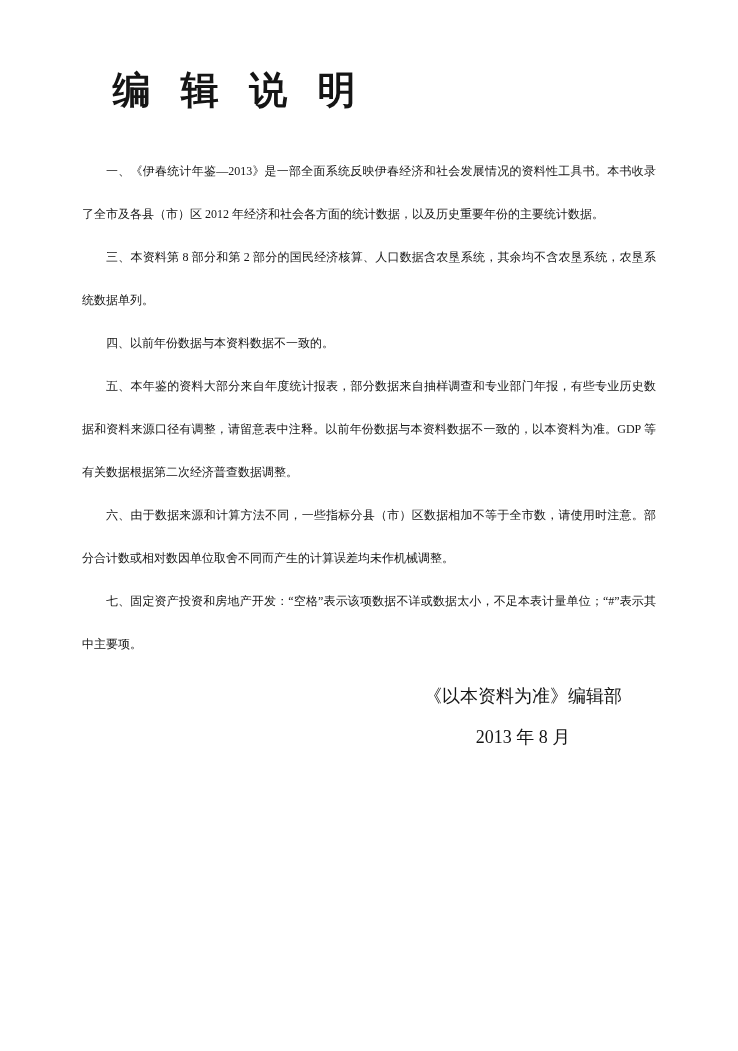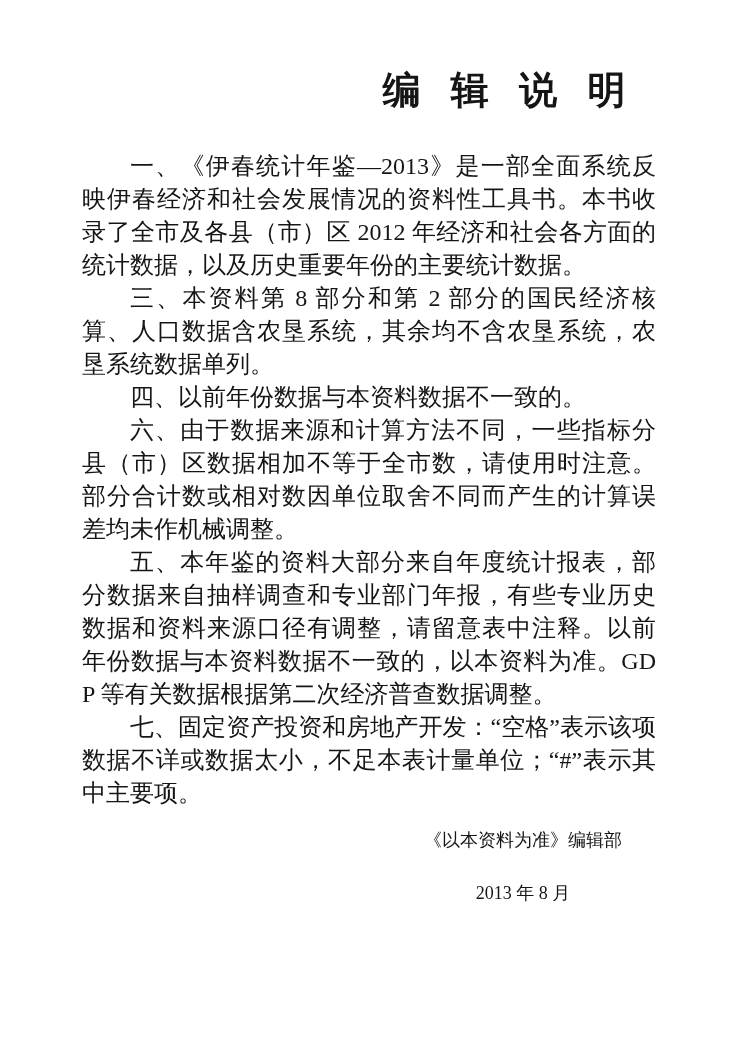--- a/index.html
+++ b/index.html
@@ -16,57 +16,57 @@
     background: #ffffff;
     color: #151515;
     font-family: "Liberation Serif", "DejaVu Serif", serif;
     overflow: hidden;
   }
   .doc-title {
     margin: 0 0 38px 0;
     font-size: 38px;
     line-height: 1.1;
     font-weight: bold;
-    text-align: right;
+    text-align: left;
     letter-spacing: 0.8em;
     text-indent: 0.8em;
     white-space: nowrap;
   }
   .doc-body p {
     margin: 0;
-    font-size: 24px;
-    line-height: 33px;
+    font-size: 12px;
+    line-height: 43px;
     text-align: justify;
     text-indent: 2em;
     word-break: break-all;
   }
   .signoff {
     width: max-content;
     margin: 14px 34px 0 auto;
     text-align: center;
     font-size: 18px;
     line-height: 33px;
   }
   .signoff .date-line {
-    margin-top: 20px;
+    margin-top: 8px;
   }
 </style>
 </head>
 <body>
 
 <div class="page">
 
   <h1 class="doc-title">编辑说明</h1>
 
   <div class="doc-body">
     <p>一、《伊春统计年鉴—2013》是一部全面系统反映伊春经济和社会发展情况的资料性工具书。本书收录了全市及各县（市）区 2012 年经济和社会各方面的统计数据，以及历史重要年份的主要统计数据。</p>
     <p>三、本资料第 8 部分和第 2 部分的国民经济核算、人口数据含农垦系统，其余均不含农垦系统，农垦系统数据单列。</p>
     <p>四、以前年份数据与本资料数据不一致的。</p>
+    <p>五、本年鉴的资料大部分来自年度统计报表，部分数据来自抽样调查和专业部门年报，有些专业历史数据和资料来源口径有调整，请留意表中注释。以前年份数据与本资料数据不一致的，以本资料为准。GDP 等有关数据根据第二次经济普查数据调整。</p>
     <p>六、由于数据来源和计算方法不同，一些指标分县（市）区数据相加不等于全市数，请使用时注意。部分合计数或相对数因单位取舍不同而产生的计算误差均未作机械调整。</p>
-    <p>五、本年鉴的资料大部分来自年度统计报表，部分数据来自抽样调查和专业部门年报，有些专业历史数据和资料来源口径有调整，请留意表中注释。以前年份数据与本资料数据不一致的，以本资料为准。GDP 等有关数据根据第二次经济普查数据调整。</p>
     <p>七、固定资产投资和房地产开发：“空格”表示该项数据不详或数据太小，不足本表计量单位；“#”表示其中主要项。</p>
   </div>
 
   <div class="signoff">
     <div class="sig-line">《以本资料为准》编辑部</div>
     <div class="date-line">2013 年 8 月</div>
   </div>
 
 </div>
 

